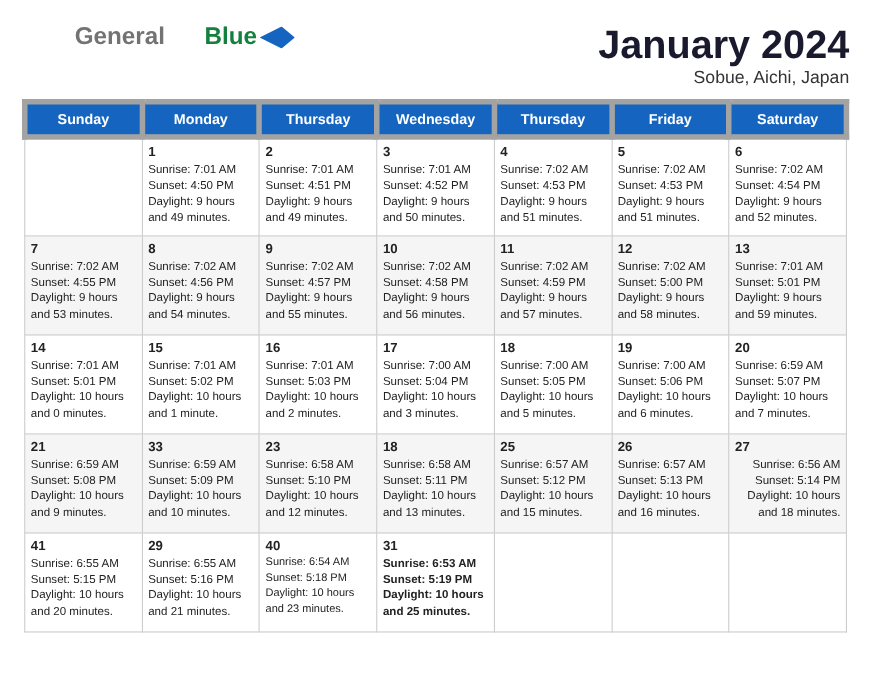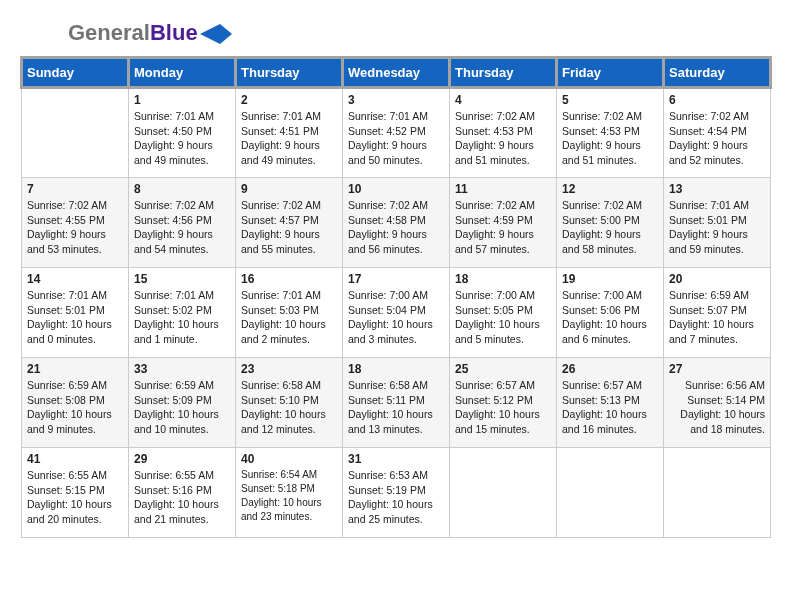--- a/index.html
+++ b/index.html
@@ -35,22 +35,22 @@
       width: 100%;
       border-collapse: collapse;
       table-layout: fixed;
     }
     th {
       background-color: #1565c0;
       color: white;
       font-size: 13px;
       font-weight: bold;
       padding: 6px 4px;
-      text-align: left;
-      border: 3px solid #a3a3a3;
+      text-align: center;
+      border: 5px solid #a3a3a3;
     }
     td {
       border: 1px solid #ccc;
       vertical-align: top;
       padding: 4px 5px;
       height: 90px;
       font-size: 10.5px;
       color: #222;
       background: #fff;
     }
@@ -64,28 +64,30 @@
     }
     .empty { background: #f9f9f9; }
   </style>
 </head>
 <body>
 
 <div class="header-section">
   <div class="logo">
     <div style="display:flex;align-items:center;gap:0">
       <span style="font-size:22px;font-weight:bold;color:#1a1a2e;">
-        <span style="color:#737373;margin-left:48px;">General</span><span style="color:#4c1d95;">Blue</span>
+        <span style="color:#737373;margin-left:48px;">General</span><span style="color:#15803d;margin-left:36px;">Blue</span>
       </span>
       <svg width="32" height="20" viewBox="0 0 32 20" style="margin-left:2px;margin-top:2px;">
         <polygon points="0,10 20,0 32,10 20,20" fill="#1565c0"></polygon>
       </svg>
     </div>
   </div>
   <div class="title-section">
+    <div class="month-title">January 2024</div>
+    <div class="subtitle">Sobue, Aichi, Japan</div>
   </div>
 </div>
 
 <table>
   <thead>
     <tr id="header-row">
     <th>Sunday</th>
         <th>Monday</th>
         <th>Thursday</th>
         <th>Wednesday</th>
@@ -310,21 +312,21 @@
         </td>
         <td>
           <span class="day-num">40</span>
           <div style="white-space: pre-line; font-size: 10px; line-height: 1.4;">Sunrise: 6:54 AM
 Sunset: 5:18 PM
 Daylight: 10 hours
 and 23 minutes.</div>
         </td>
         <td>
           <span class="day-num">31</span>
-          <div style="white-space: pre-line; font-size: 10.5px; line-height: 1.4;">Sunrise: 6:53 AM
+          <div style="white-space: pre-line; font-size: 10.5px; line-height: 1.4; font-weight: bold;">Sunrise: 6:53 AM
 Sunset: 5:19 PM
 Daylight: 10 hours
 and 25 minutes.</div>
         </td>
         <td class="empty"></td>
         <td class="empty"></td>
         <td class="empty"></td>
       </tr>
     </tbody>
 </table>

